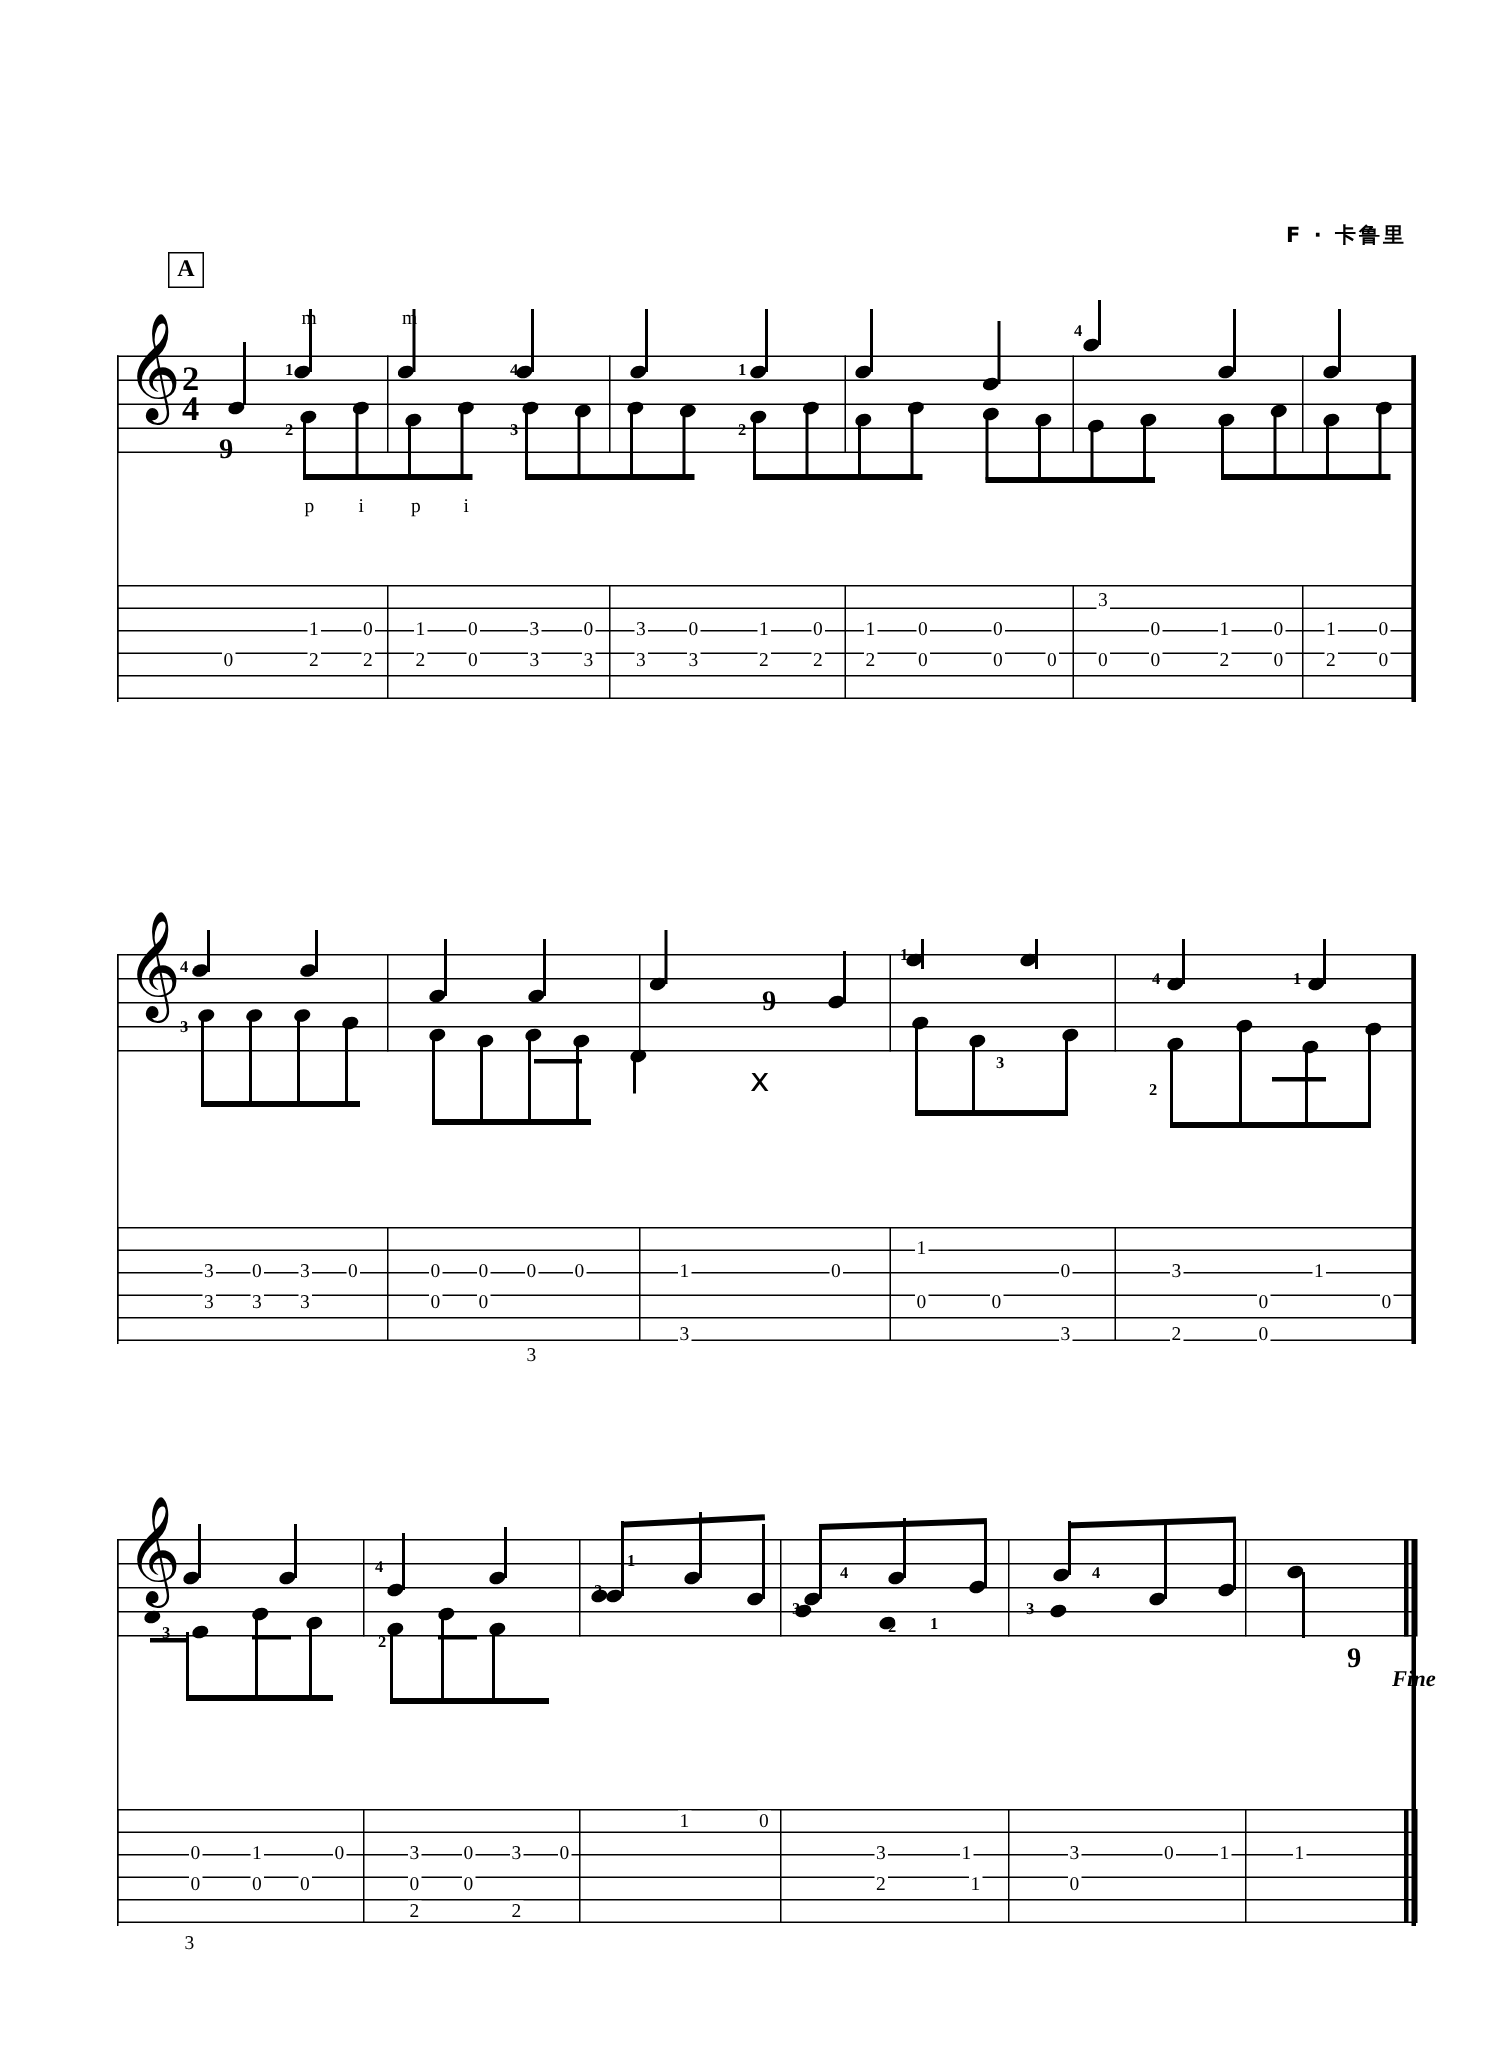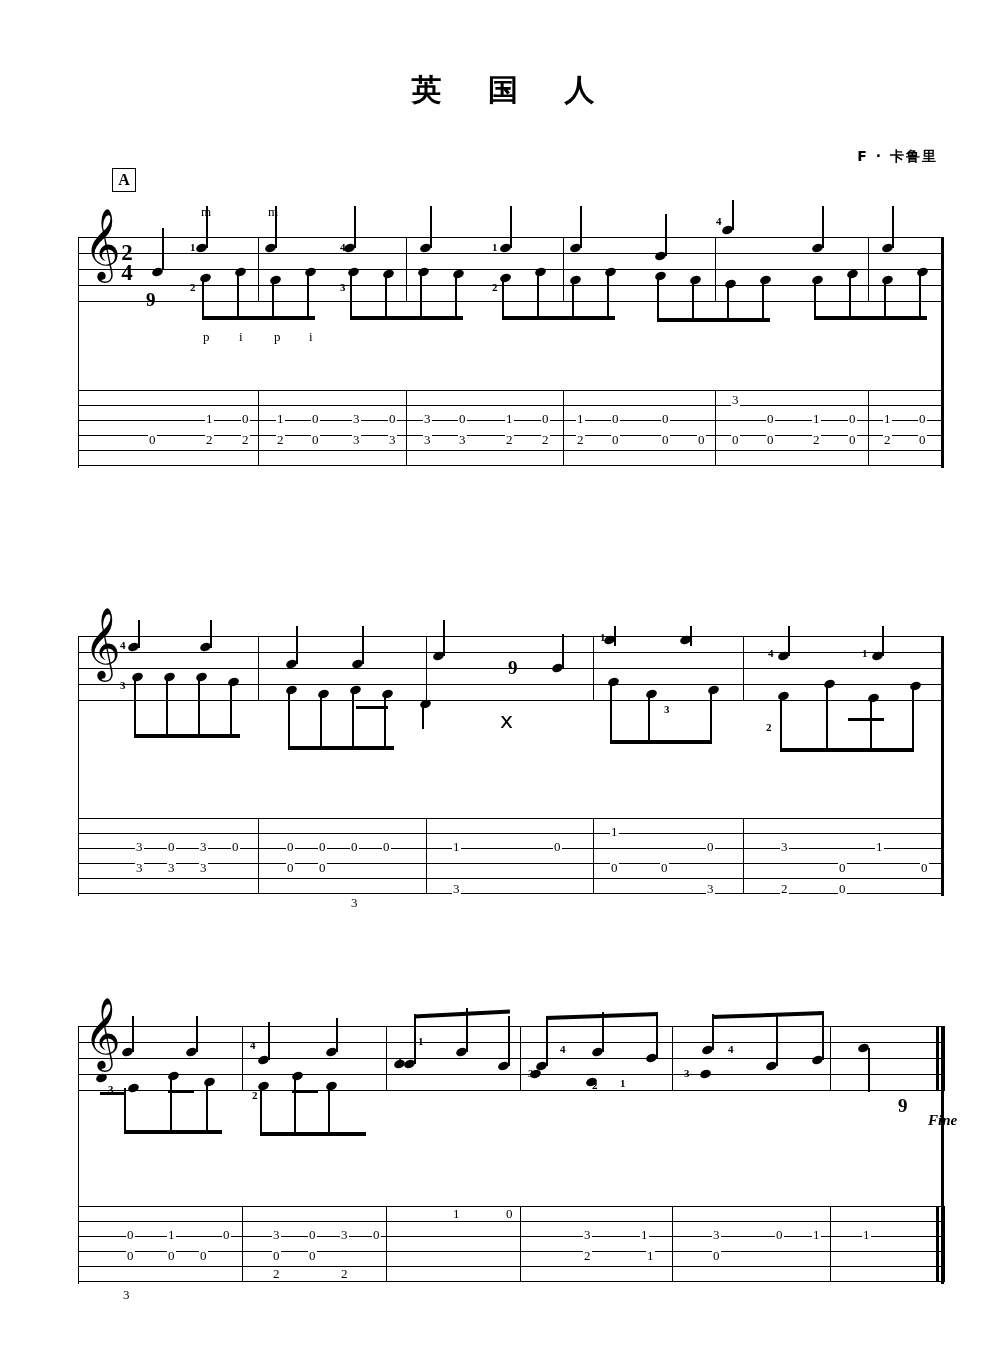--- a/index.html
+++ b/index.html
@@ -156,21 +156,20 @@
     font-weight: bold;
     font-size: 19px;
     line-height: 19px;
   }
 </style>
 </head>
 <body>
 
 <div class="page">
 
-  <div class="title">英 国 人</div>
   <div class="composer">F · 卡鲁里</div>
   <div class="section-letter">A</div>
 
   <div class="system">
 
     <div class="staff-lines" style="left:78px; top:237px; width:866px; height:66px;">
       <div class="hline" style="top:0px;   width:866px;"></div>
       <div class="hline" style="top:16px;  width:866px;"></div>
       <div class="hline" style="top:32px;  width:866px;"></div>
       <div class="hline" style="top:48px;  width:866px;"></div>

